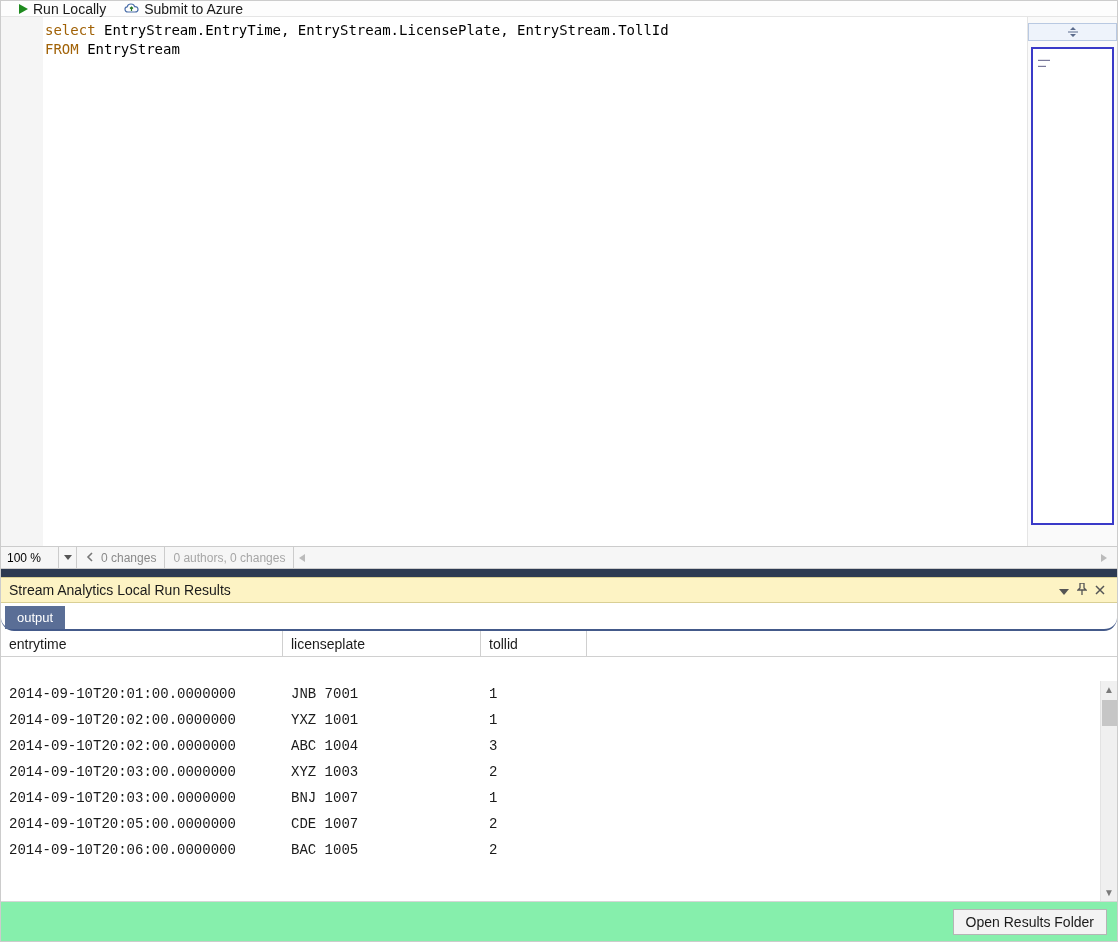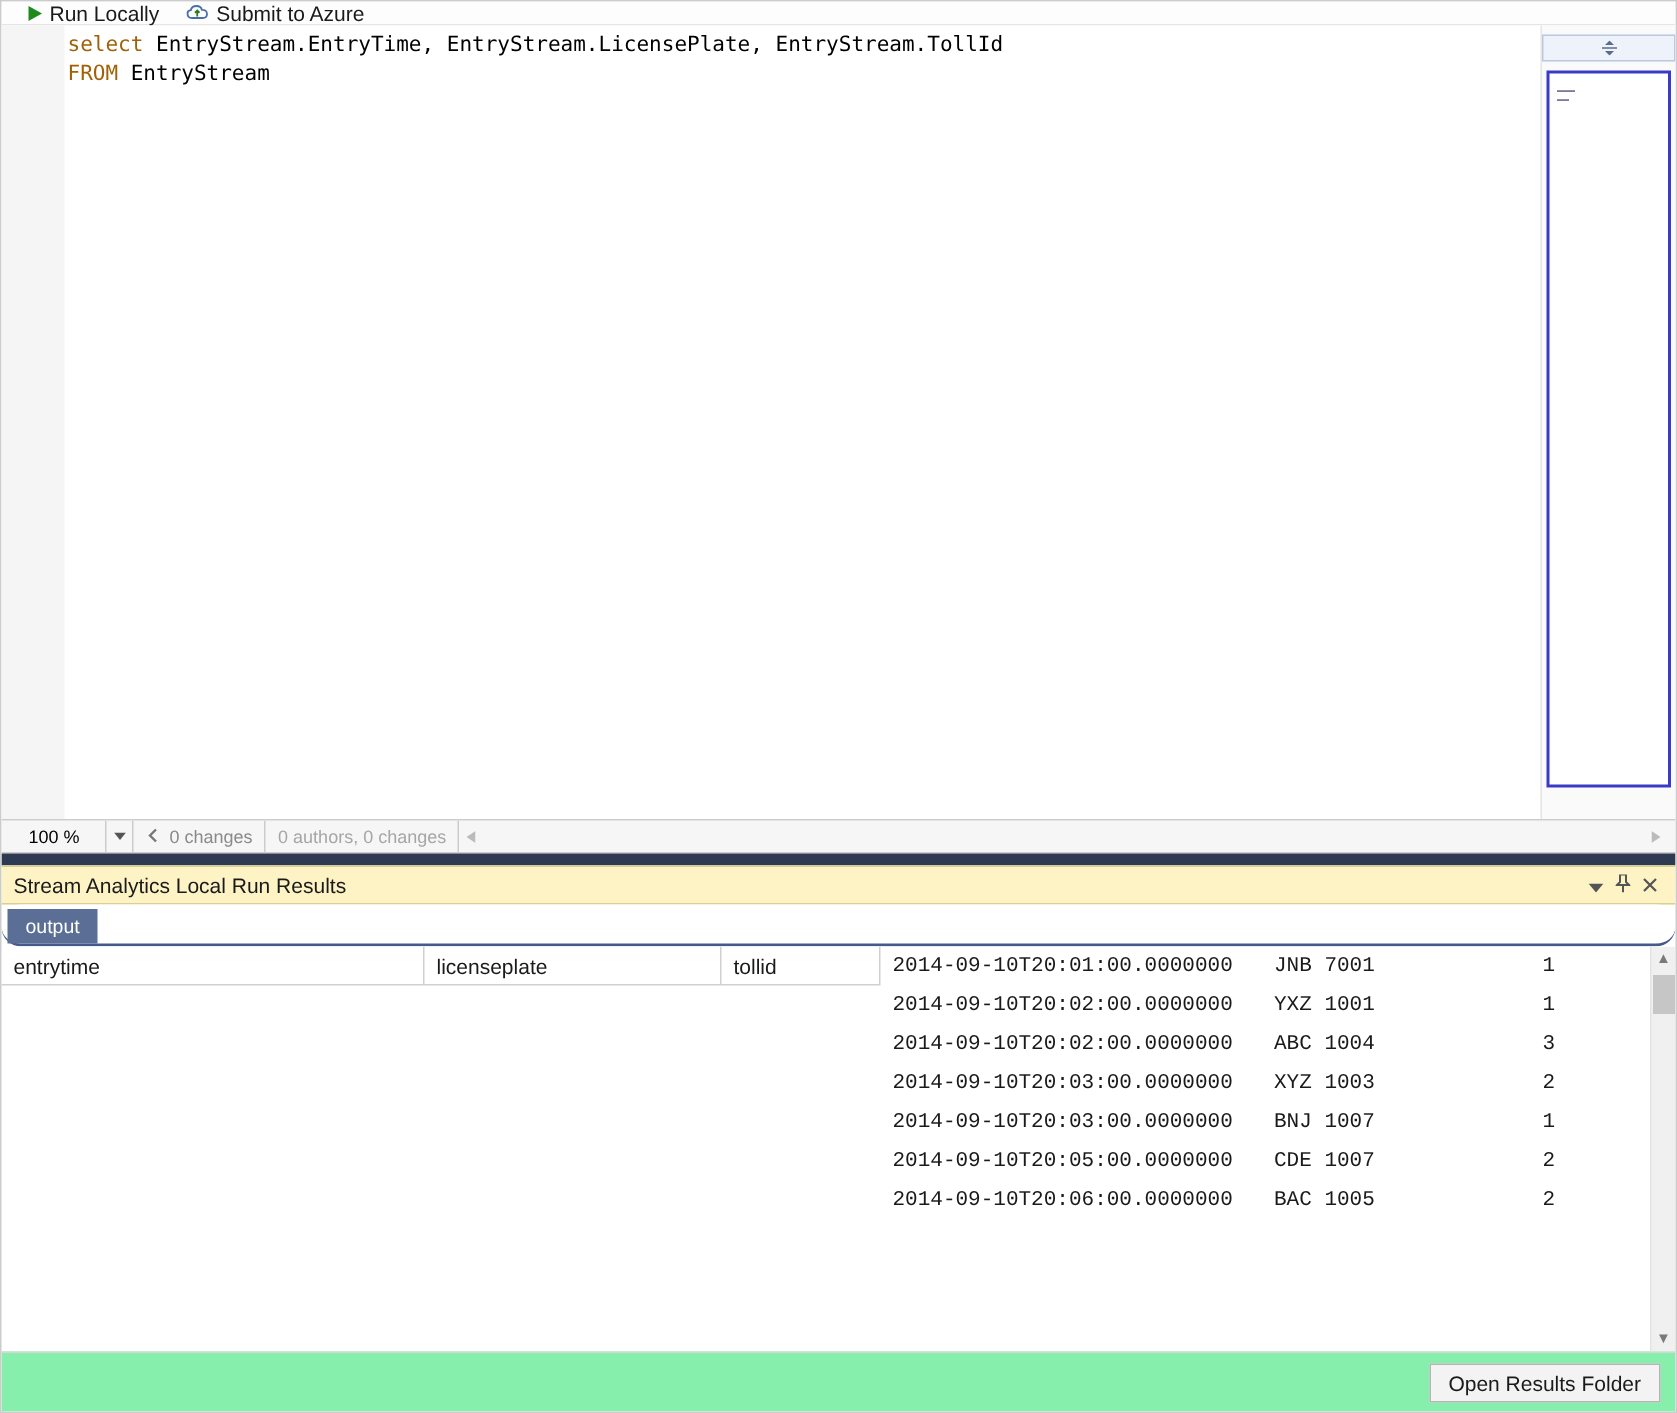--- a/index.html
+++ b/index.html
@@ -85,21 +85,21 @@
     height: 22px;
     display:flex;
     align-items:center;
     font-size:12px;
     color:#555;
     border-bottom:1px solid #ccc;
     background:#f6f6f6;
   }
   .status-strip .zoom {
     width:58px; padding:0 6px; color:#000;
-    border-right:1px solid #ccc; height:100%; display:flex; align-items:center;margin-left:12px;
+    border-right:1px solid #ccc; height:100%; display:flex; align-items:center;
   }
   .status-strip .dd {
     width:18px; border-right:1px solid #ccc; height:100%;
     display:flex; align-items:center; justify-content:center;
   }
   .status-strip .changes {
     padding:0 8px; border-right:1px solid #ccc; height:100%;
     display:flex; align-items:center; gap:6px; color:#8a8a8a;
   }
   .status-strip .changes .chev { color:#888; }
@@ -144,23 +144,24 @@
     background:#5a6e96;
     color:#fff;
     font-size:13px;
     padding:4px 12px 4px 12px;
   }
 
   
   .results {
     flex:1;
     display:flex;
-    flex-direction:row;
+    flex-direction:column;
     overflow:hidden;
     position:relative;
+    gap:24px;
   }
   .grid-head {
     display:flex;
     height:26px;
     align-items:center;
     background:#fff;
     border-bottom:1px solid #d0d0d0;
     font-size:14px;
   }
   .grid-head .col {

